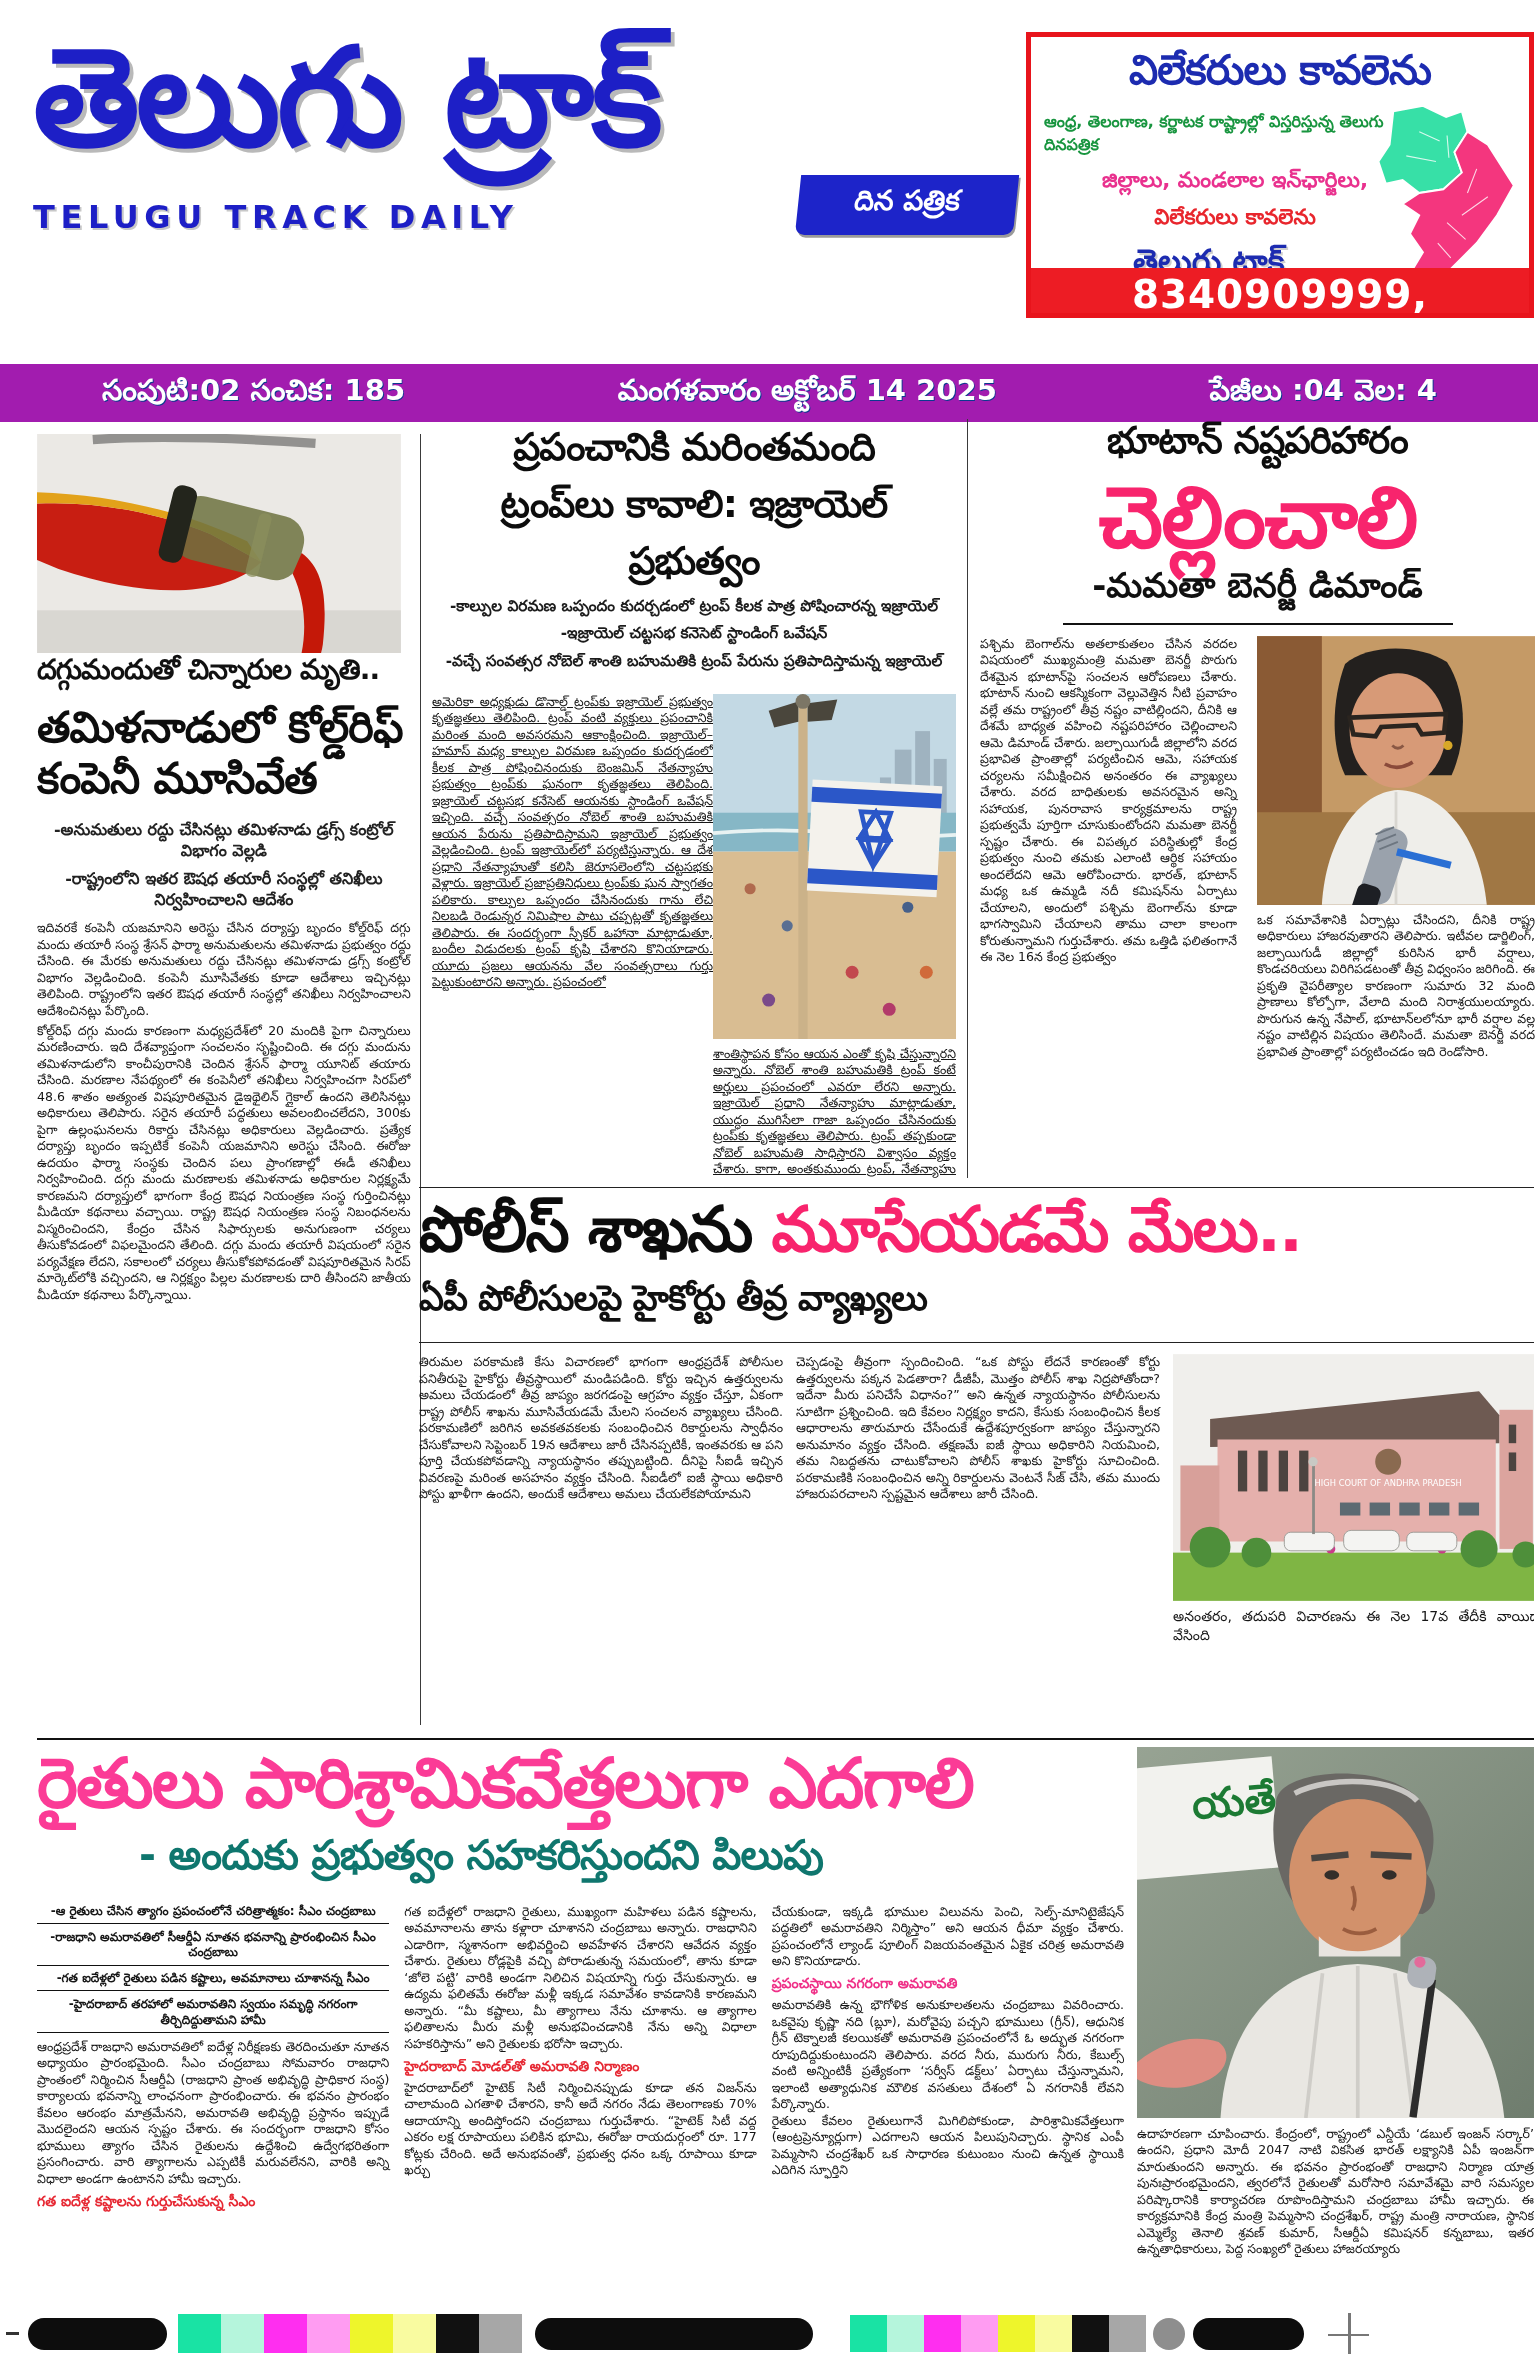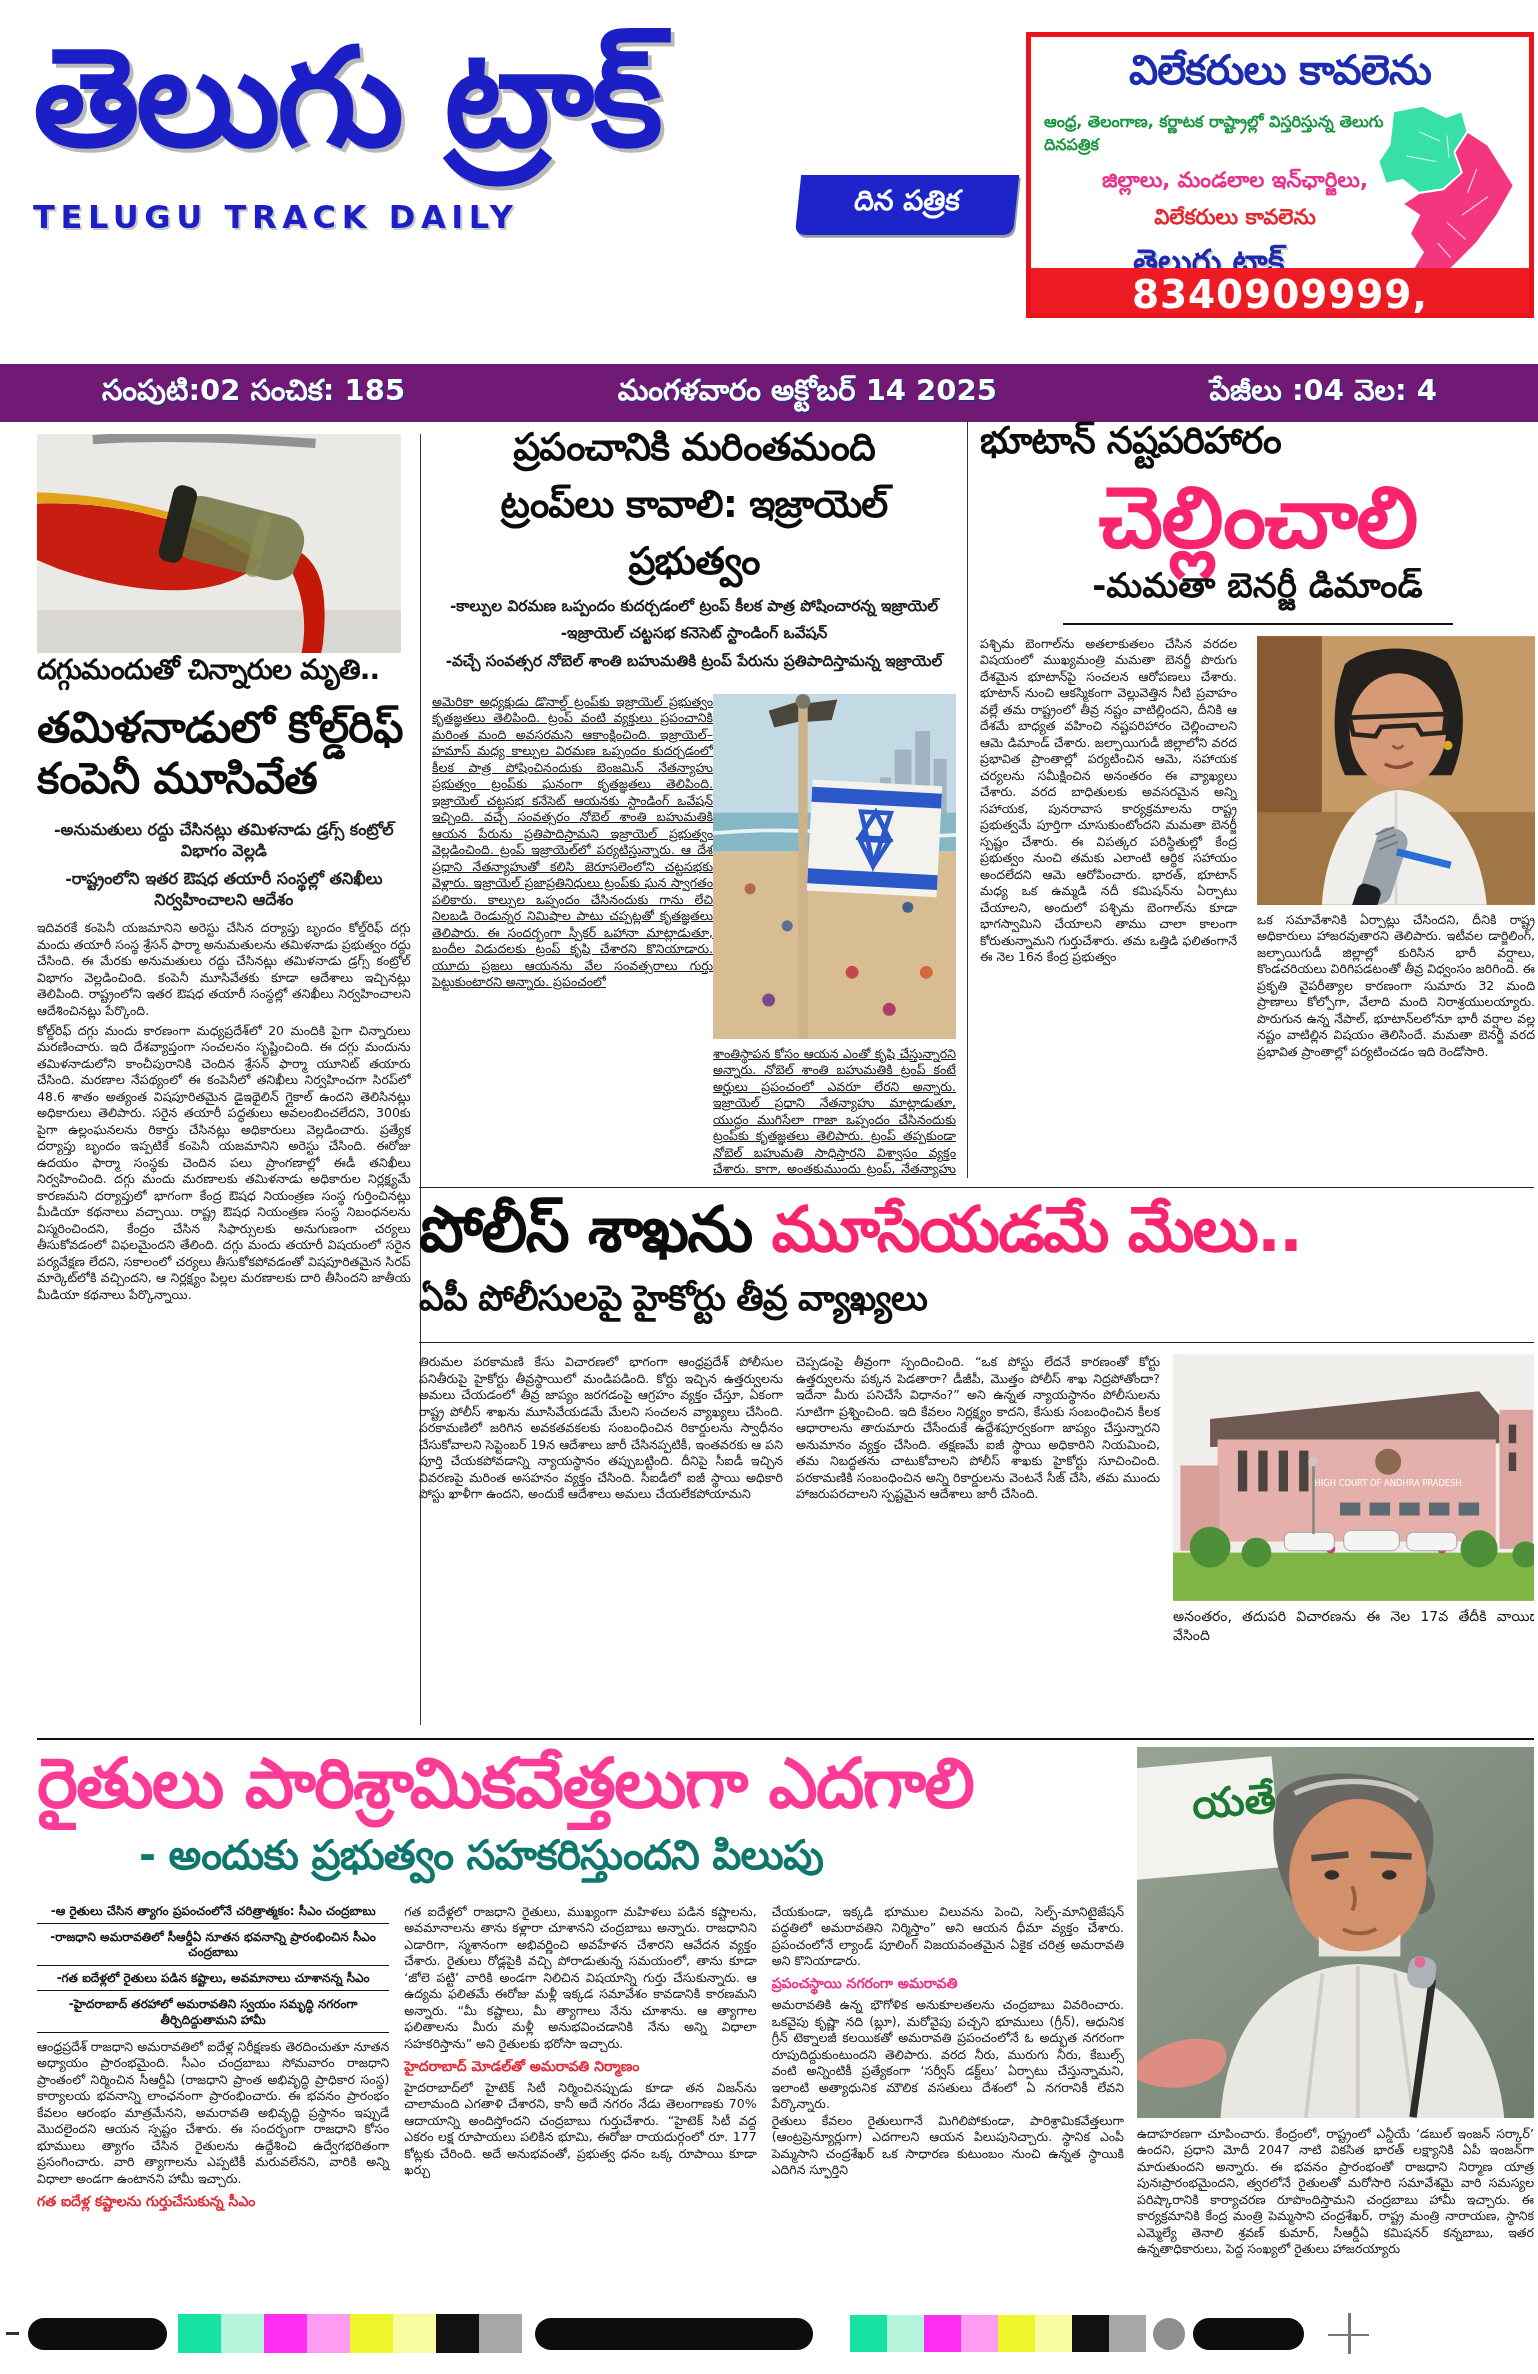--- a/index.html
+++ b/index.html
@@ -21,21 +21,21 @@
   .ad-inner{position:relative;width:100%;height:100%;}
   .ad-title{font-size:41px;font-weight:800;color:#1c2bb0;text-align:center;margin-top:9.3px;letter-spacing:-0.9px;}
   .ad-line1{font-size:16px;font-weight:700;color:#18953f;text-align:left;margin:7.4px 9.3px 0 13px;width:362px;}
   .ad-line2{font-size:21.3px;font-weight:800;color:#e9318e;margin:9.3px 0 0 37px;width:334px;text-align:center;}
   .ad-line3{font-size:21.3px;font-weight:800;color:#e8262d;margin:7.4px 0 0 37px;width:334px;text-align:center;}
   .ad-brand{font-size:32px;font-weight:800;color:#1c2bb0;margin:7.4px 0 0 102px;text-shadow:1.9px 1.9px 0 #cfcfcf;}
   .ad-map{position:absolute;right:3.7px;top:58px;}
   .ad-phone{position:absolute;left:0;bottom:0;width:100%;height:54px;background:#ed1c24;
       color:#fff;font-size:39px;font-weight:800;text-align:center;line-height:54px;letter-spacing:0.9px;}
   
-  .infobar{left:0;top:364px;width:1539px;height:58px;background:#701a75;color:#fff;
+  .infobar{left:0;top:364px;width:1539px;height:58px;background:#a21caf;color:#fff;
       display:flex;align-items:center;justify-content:space-between;padding:0 102px;box-sizing:border-box;
       font-size:29px;font-weight:700;text-shadow:0.9px 0.9px 0 #0b3a8f;}
   
   .body-txt{font-size:12.5px;line-height:1.32;text-align:justify;color:#141414;}
   .body-txt p{margin:0 0 3.7px 0;text-indent:0;}
   .vline-r{border-right:0.9px solid #3a3a3a;}
   
   .art1{left:37px;top:434px;width:384px;height:1291px;padding-right:9.3px;box-sizing:border-box;overflow:hidden;}
   .art1-img{width:364px;height:219px;}
   .art1-kicker{font-size:28px;font-weight:800;color:#111;letter-spacing:-0.9px;}
@@ -46,21 +46,21 @@
   
   .art2{left:432px;top:419px;width:536px;height:759px;padding-right:11px;box-sizing:border-box;overflow:hidden;}
   .art2-head{font-size:38px;font-weight:800;text-align:center;color:#0d0d0d;line-height:1.5;letter-spacing:-0.9px;}
   .art2-bullets{margin-top:0;text-align:center;}
   .art2-bullets div{font-size:15.3px;font-weight:700;margin:6.5px 0;color:#1c1c1c;}
   .art2-body{display:grid;grid-template-columns:1fr 243px;margin-top:21px;height:519px;overflow:hidden;text-decoration:underline;}
   .art2-right img,.photo{display:block;}
   .art2-right .body-txt{margin-top:7.4px;}
   
   .art3{left:980px;top:419px;width:555px;height:759px;box-sizing:border-box;overflow:hidden;}
-  .art3-kicker{font-size:37px;font-weight:800;text-align:left;color:#0d0d0d;letter-spacing:-0.9px;}
+  .art3-kicker{font-size:37px;font-weight:800;text-align:center;color:#0d0d0d;letter-spacing:-0.9px;}
   .art3-head{font-size:85px;font-weight:800;text-align:center;color:#f8246d;line-height:1.0;
       letter-spacing:-1.9px;margin-top:3.7px;}
   .art3-byline{font-size:34px;font-weight:800;text-align:center;color:#101010;margin-top:5.6px;}
   .art3-rule{border-bottom:2.8px solid #111;width:390px;margin:9.3px auto 11px auto;}
   .art3-body{display:grid;grid-template-columns:1fr 278px;gap:20px;height:506px;overflow:hidden;}
   .art3-right .body-txt{margin-top:7.4px;}
   
   .art4{left:419px;top:1187px;width:1115px;height:536px;box-sizing:border-box;overflow:hidden;
         border-top:1.9px solid #222;padding-top:9.3px;}
   .art4-head{font-size:63px;font-weight:800;letter-spacing:-1.9px;line-height:1.05;}

